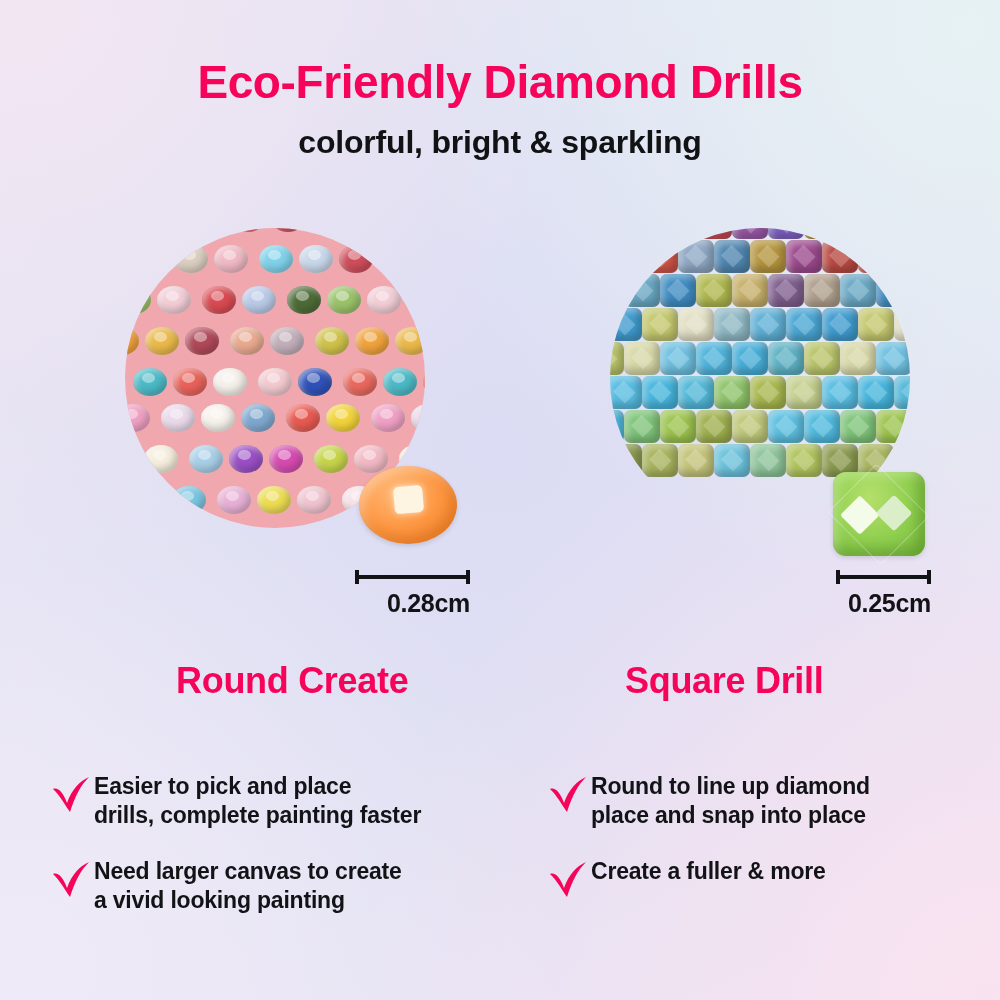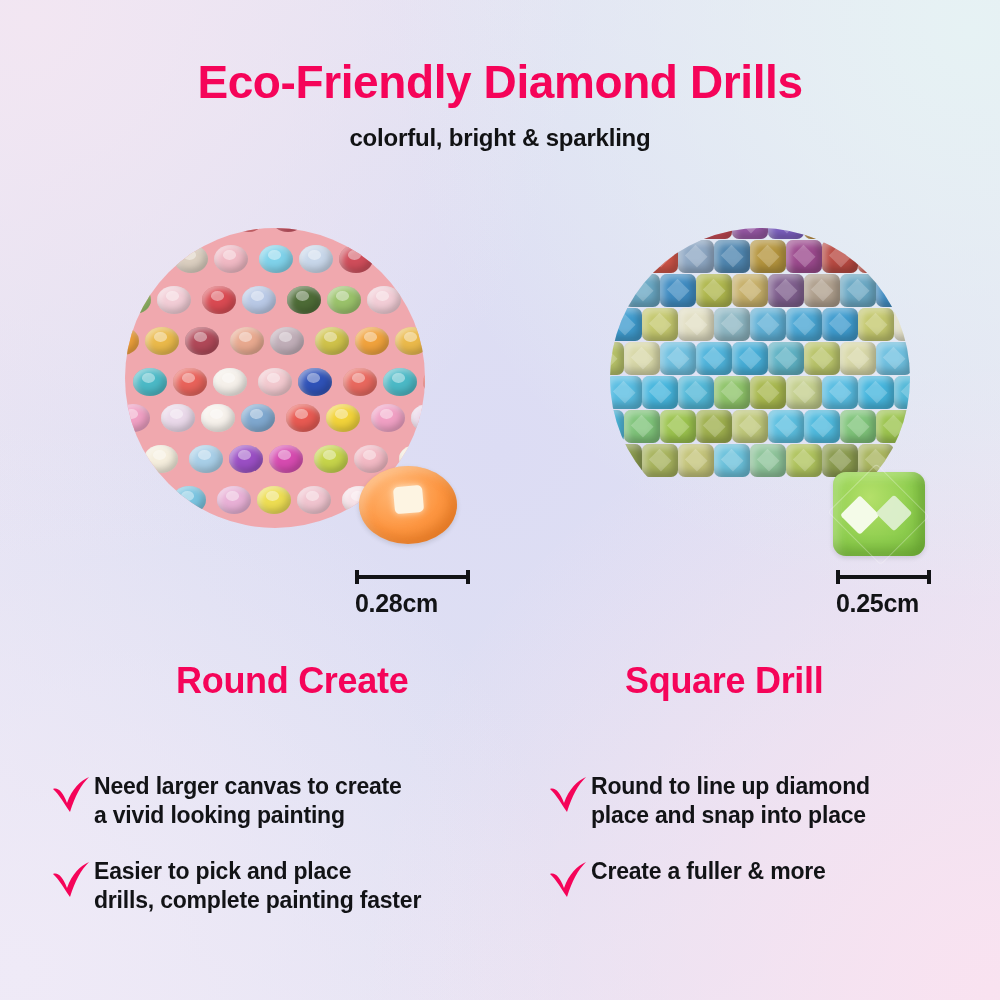--- a/index.html
+++ b/index.html
@@ -15,21 +15,21 @@
       radial-gradient(circle at 50% 45%, #dcdcf4 0%, #dfe0f3 45%, #eae6f4 100%);
   }
 
   
   .header { position:absolute; top:58px; left:0; width:1000px; text-align:center; }
   .title {
     font-size:46px; font-weight:bold; letter-spacing:-0.4px;
     color:#f50459; line-height:1.05;
   }
   .subtitle {
-    font-size:24px; font-weight:bold; color:#111214;
+    font-size:32px; font-weight:bold; color:#111214;
     margin-top:18px; letter-spacing:-0.2px;
   }
 
   
   .panel { position:absolute; top:228px; width:440px; }
   .panel.left  { left:28px; }
   .panel.right { left:528px; }
 
   .photo {
     position:absolute; top:0; width:300px; height:300px;
@@ -113,21 +113,21 @@
   .measure .bar::before {
     content:""; position:absolute; left:0; right:0; top:5px;
     height:4px; background:#121316;
   }
   .measure .cap {
     position:absolute; top:0; width:4px; height:14px; background:#121316;
   }
   .measure .cap.l { left:0; }
   .measure .cap.r { right:0; }
   .measure .label {
-    margin-top:7px; text-align:left; font-size:25px;
+    margin-top:7px; text-align:right; font-size:25px;
     font-weight:bold; color:#121316; letter-spacing:-0.3px;
   }
 
   
   .drill-heading {
     position:absolute; font-size:36px; font-weight:bold;
     color:#f50459; letter-spacing:-0.3px;
   }
   .drill-heading.h-left  { left:176px; top:660px; }
   .drill-heading.h-right { left:625px; top:660px; }
@@ -239,33 +239,33 @@
 <div class="drill-heading h-left">Round Create</div>
 
 <div class="bullets b-left">
   <div class="bullet">
     <span class="check">
       <svg viewBox="0 0 46 46">
           <path d="M5 17 C10 15 15 20 19 31 C24 17 32 9 41 5 C33 13 27 24 22 40 C17 33 11 22 5 17 Z" fill="#f50459"></path>
         </svg>
     </span>
     <span class="bullet-text">
-      <span>Need larger canvas to create</span><br>
-      <span>a vivid looking painting</span>
+      <span>Easier to pick and place</span><br>
+      <span>drills, complete painting faster</span>
     </span>
   </div>
   <div class="bullet">
     <span class="check">
       <svg viewBox="0 0 46 46">
           <path d="M5 17 C10 15 15 20 19 31 C24 17 32 9 41 5 C33 13 27 24 22 40 C17 33 11 22 5 17 Z" fill="#f50459"></path>
         </svg>
     </span>
     <span class="bullet-text">
-      <span>Easier to pick and place</span><br>
-      <span>drills, complete painting faster</span>
+      <span>Need larger canvas to create</span><br>
+      <span>a vivid looking painting</span>
     </span>
   </div>
 </div>
 
 <div class="panel right">
   <div class="photo">
     <div class="bead-field" id="square-field">
         <div class="bead square" style="background: rgb(184, 134, 46); left: 0px; top: 0px;"></div>
         <div class="bead square" style="background: rgb(214, 58, 42); left: 36px; top: 0px;"></div>
         <div class="bead square" style="background: rgb(217, 69, 53); left: 72px; top: 0px;"></div>

